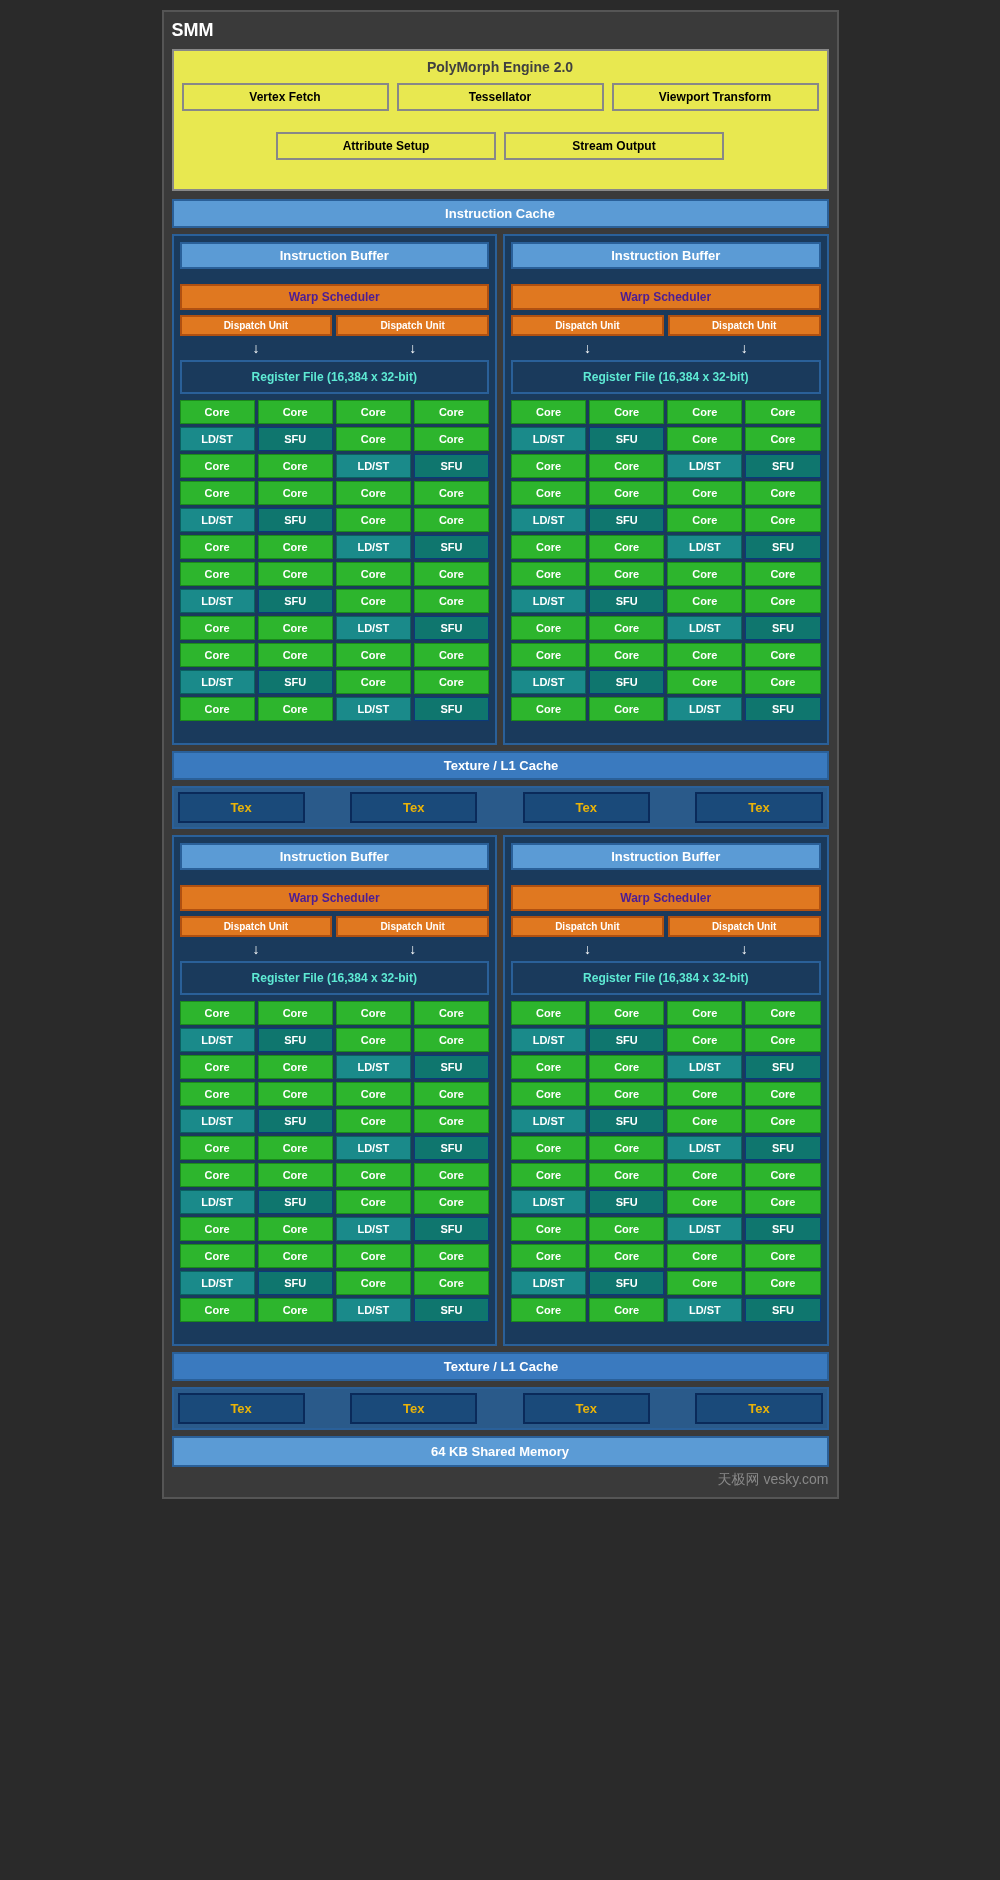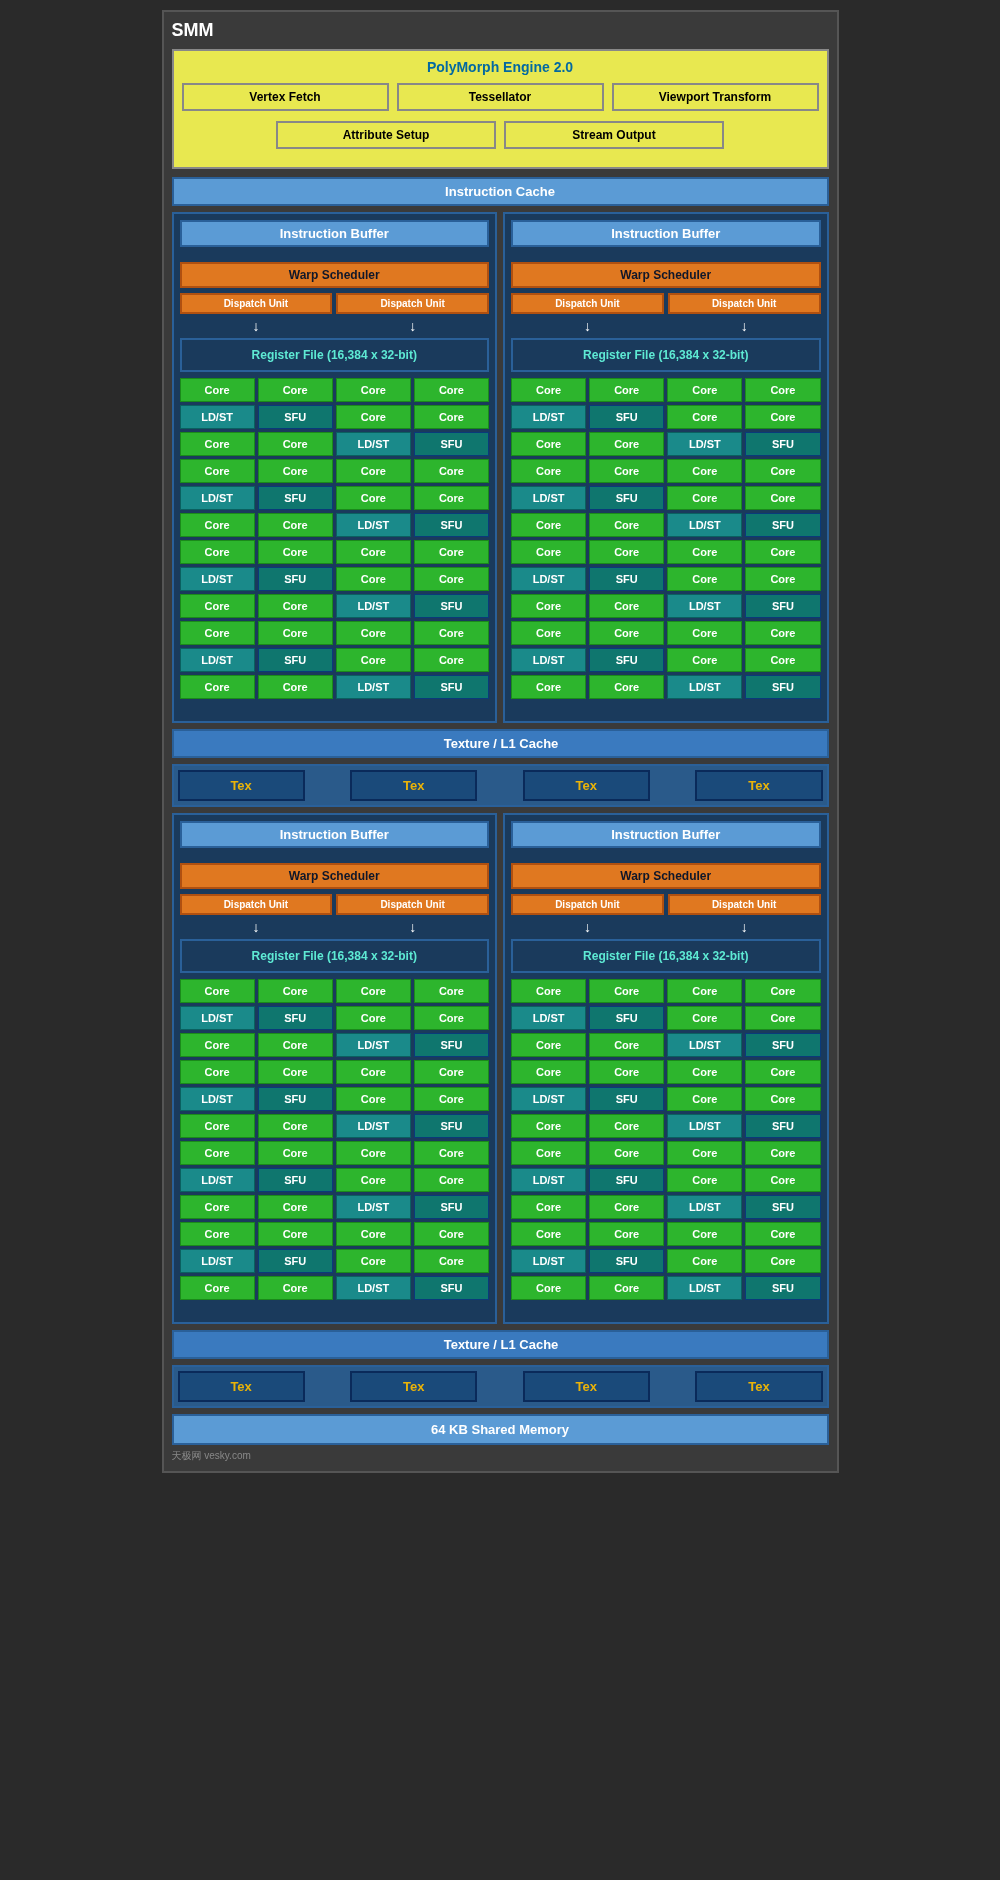--- a/index.html
+++ b/index.html
@@ -26,28 +26,28 @@
     .polymorph-engine {
       background: #e8e850;
       border: 2px solid #888;
       padding: 8px;
       margin-bottom: 8px;
     }
     .polymorph-title {
       text-align: center;
       font-weight: bold;
       font-size: 14px;
-      color: #0369a1;
+      color: #404040;
       margin-bottom: 8px;
     }
     .poly-row {
       display: flex;
       gap: 8px;
       justify-content: center;
-      margin-bottom: 10px;
+      margin-bottom: 21px;
     }
     .poly-box {
       background: #e8e850;
       border: 2px solid #888;
       padding: 5px 16px;
       font-size: 12px;
       font-weight: bold;
       color: #000;
       text-align: center;
       flex: 1;
@@ -88,21 +88,21 @@
       font-size: 13px;
       font-weight: bold;
       padding: 4px;
       margin-bottom: 15px;
     }
     
     .warp-scheduler {
       background: #e07820;
       border: 2px solid #b05010;
       text-align: center;
-      color: #0f172a;
+      color: #4c1d95;
       font-size: 12px;
       font-weight: bold;
       padding: 4px;
       margin-bottom: 5px;
     }
     
     .dispatch-row {
       display: flex;
       gap: 4px;
       margin-bottom: 4px;
@@ -195,23 +195,23 @@
       border: 2px solid #2a6099;
       text-align: center;
       color: white;
       font-size: 13px;
       font-weight: bold;
       padding: 6px;
       margin-top: 6px;
     }
     
     .watermark {
-      text-align: left;
+      text-align: right;
       color: #888;
-      font-size: 10px;
+      font-size: 14px;
       margin-top: 4px;
     }
     .section-gap {
       margin-bottom: 6px;
     }
   </style>
 </head>
 <body>
 
 <div class="smm-container">

